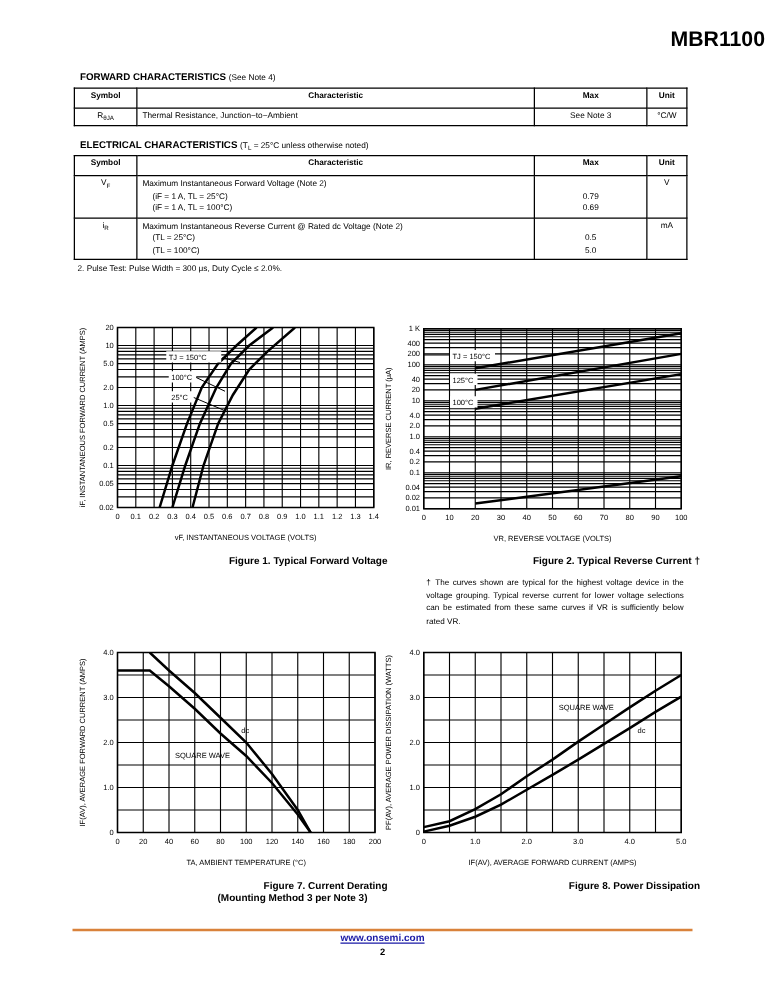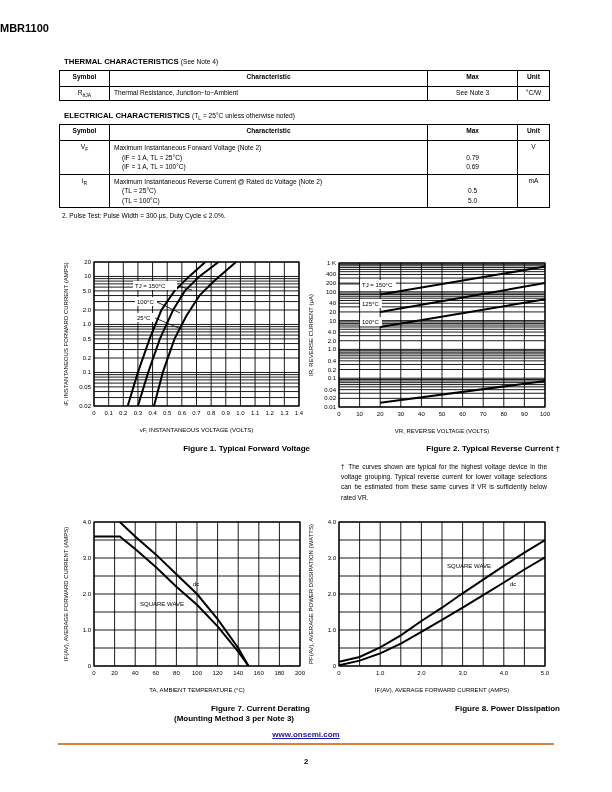--- a/index.html
+++ b/index.html
@@ -1,43 +1,43 @@
 <!DOCTYPE html>
 <html><head>
 <meta charset="utf-8">
 <style>
   html, body { margin:0; padding:0; background:#fff; }
   body { width:612px; height:792px; position:relative; overflow:hidden;
          font-family:"Liberation Sans", sans-serif; color:#000; }
   .abs { position:absolute; }
-  .page-title { left:0; width:612px; top:22px; text-align:left; font-weight:bold; font-size:11px; }
+  .page-title { left:0; width:612px; top:22px; text-align:right; font-weight:bold; font-size:17px; }
   .sec-title { left:64px; font-size:7.8px; font-weight:bold; }
   .sec-title .note { font-weight:normal; font-size:6.6px; }
   table.spec { position:absolute; left:59px; width:491px; border-collapse:collapse; font-size:6.6px; }
   table.spec th, table.spec td { border:0.8px solid #000; padding:2px 4px; vertical-align:top; }
   table.spec th { font-weight:bold; text-align:center; height:11px; padding:2px 4px; }
   table.spec td.c { text-align:center; }
   table.spec td .line { display:block; line-height:9.5px; }
   table.spec td .ind { padding-left:8px; }
   .footnote { left:62px; top:212px; font-size:6.6px; }
   .chart-svg { position:absolute; left:0; top:0; }
   svg text { font-family:"Liberation Sans", sans-serif; }
   .cap { font-weight:bold; font-size:8px; text-align:right; }
   .dagger-note { left:341px; top:462px; width:206px; font-size:6.5px; line-height:10.2px; text-align:justify; }
   .rule { left:58px; top:743px; width:496px; height:2px; background:#d9823b; }
-  .url { left:0; width:612px; top:730px; text-align:center; font-size:8px; font-weight:bold; color:#1a1aa6; text-decoration:underline; }
+  .url { left:0; width:612px; top:746px; text-align:center; font-size:8px; font-weight:bold; color:#1a1aa6; text-decoration:underline; }
   .pagenum { left:0; width:612px; top:757px; text-align:center; font-size:7.5px; font-weight:bold; }
 </style>
 </head>
 <body>
 
 <div class="abs page-title">MBR1100</div>
 
 <div class="abs sec-title" style="top:57px;">
-  <span>THERMAL CHARACTERISTICS</span>
+  <span>FORWARD CHARACTERISTICS</span>
   <span class="note">(See Note 4)</span>
 </div>
 <table class="spec" style="top:70px;">
   <colgroup>
       <col style="width:50px">
       <col style="width:319px">
       <col style="width:90px">
       <col style="width:32px">
     </colgroup>
   <tbody>

